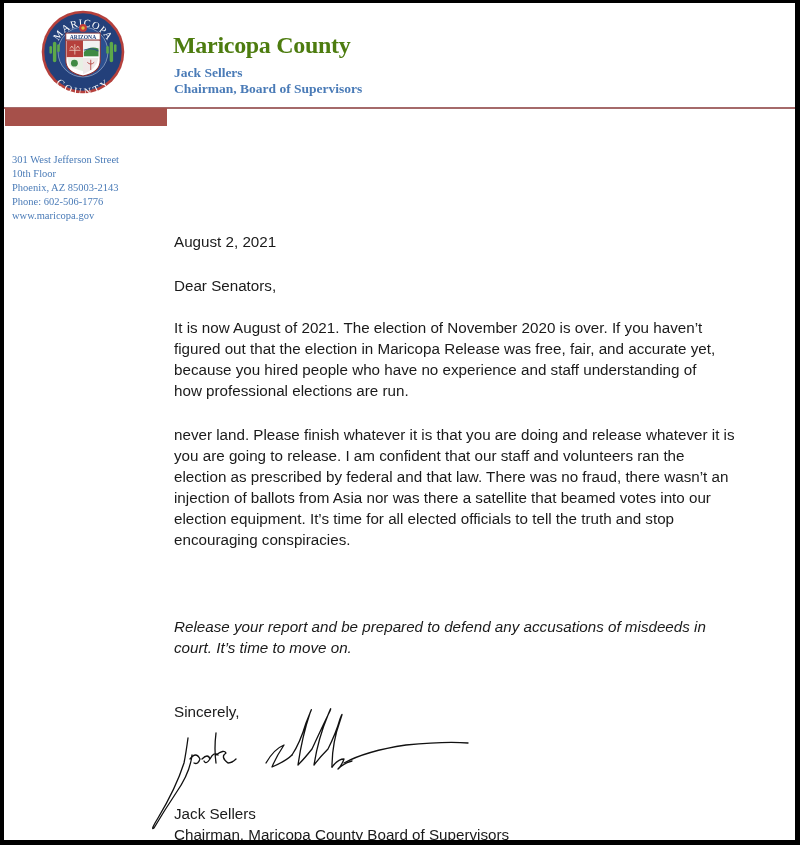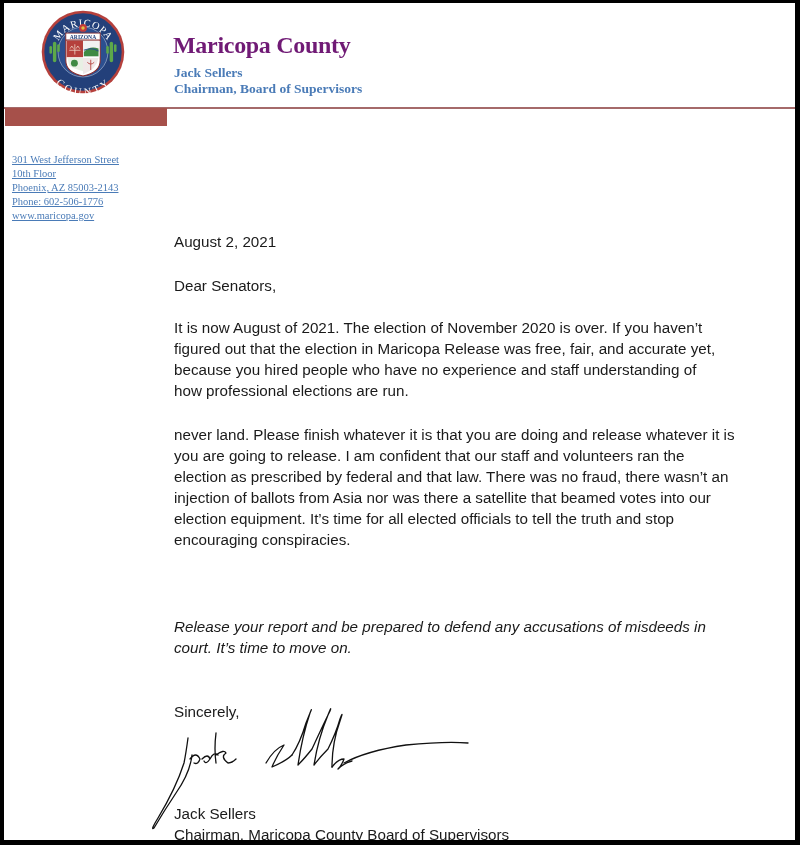--- a/index.html
+++ b/index.html
@@ -10,42 +10,42 @@
     .page {
       position: absolute; left: 4px; top: 3px; width: 791px; height: 837px;
       background: #fff; overflow: hidden;
     }
     .seal {
       position: absolute; left: 36px; top: 6px; width: 86px; height: 86px;
     }
     .lh-title {
       position: absolute; left: 169px; top: 29px;
       font-family: "DejaVu Serif", "Liberation Serif", serif;
-      font-weight: bold; font-size: 24px; color: #701a75; letter-spacing: -0.3px;
+      font-weight: bold; font-size: 24px; color: #4d7c0f; letter-spacing: -0.3px;
       font-family: "Liberation Serif", serif;
     }
     .lh-name, .lh-role {
       position: absolute; left: 170px;
       font-family: "Liberation Serif", serif; font-weight: bold;
       font-size: 13.5px; color: #4a7bb7;
     }
     .lh-name { top: 62px; }
     .lh-role { top: 78px; }
     .rule-thin {
       position: absolute; left: 0; top: 104px; width: 791px; height: 2px;
       background: #a56a6a;
     }
     .rule-bar {
       position: absolute; left: 1px; top: 105px; width: 162px; height: 18px;
       background: #a6504a;
     }
     .address {
       position: absolute; left: 8px; top: 150px;
       font-family: "Liberation Serif", serif; font-size: 10.5px;
-      line-height: 14px; color: #4a7bb7; text-decoration: underline;
+      line-height: 14px; color: #4a7bb7;
     }
     .address div { white-space: nowrap; }
     .letter {
       position: absolute; left: 154px; top: 0; width: 630px;
       font-family: "Liberation Sans", sans-serif; font-size: 15.2px;
       color: #1a1a1a; line-height: 21px;
     }
     .letter p { margin: 16px; position: absolute; left: 0; width: 630px; }
     .letter .line { display: block; white-space: nowrap; }
     .date { top: 212px; }

